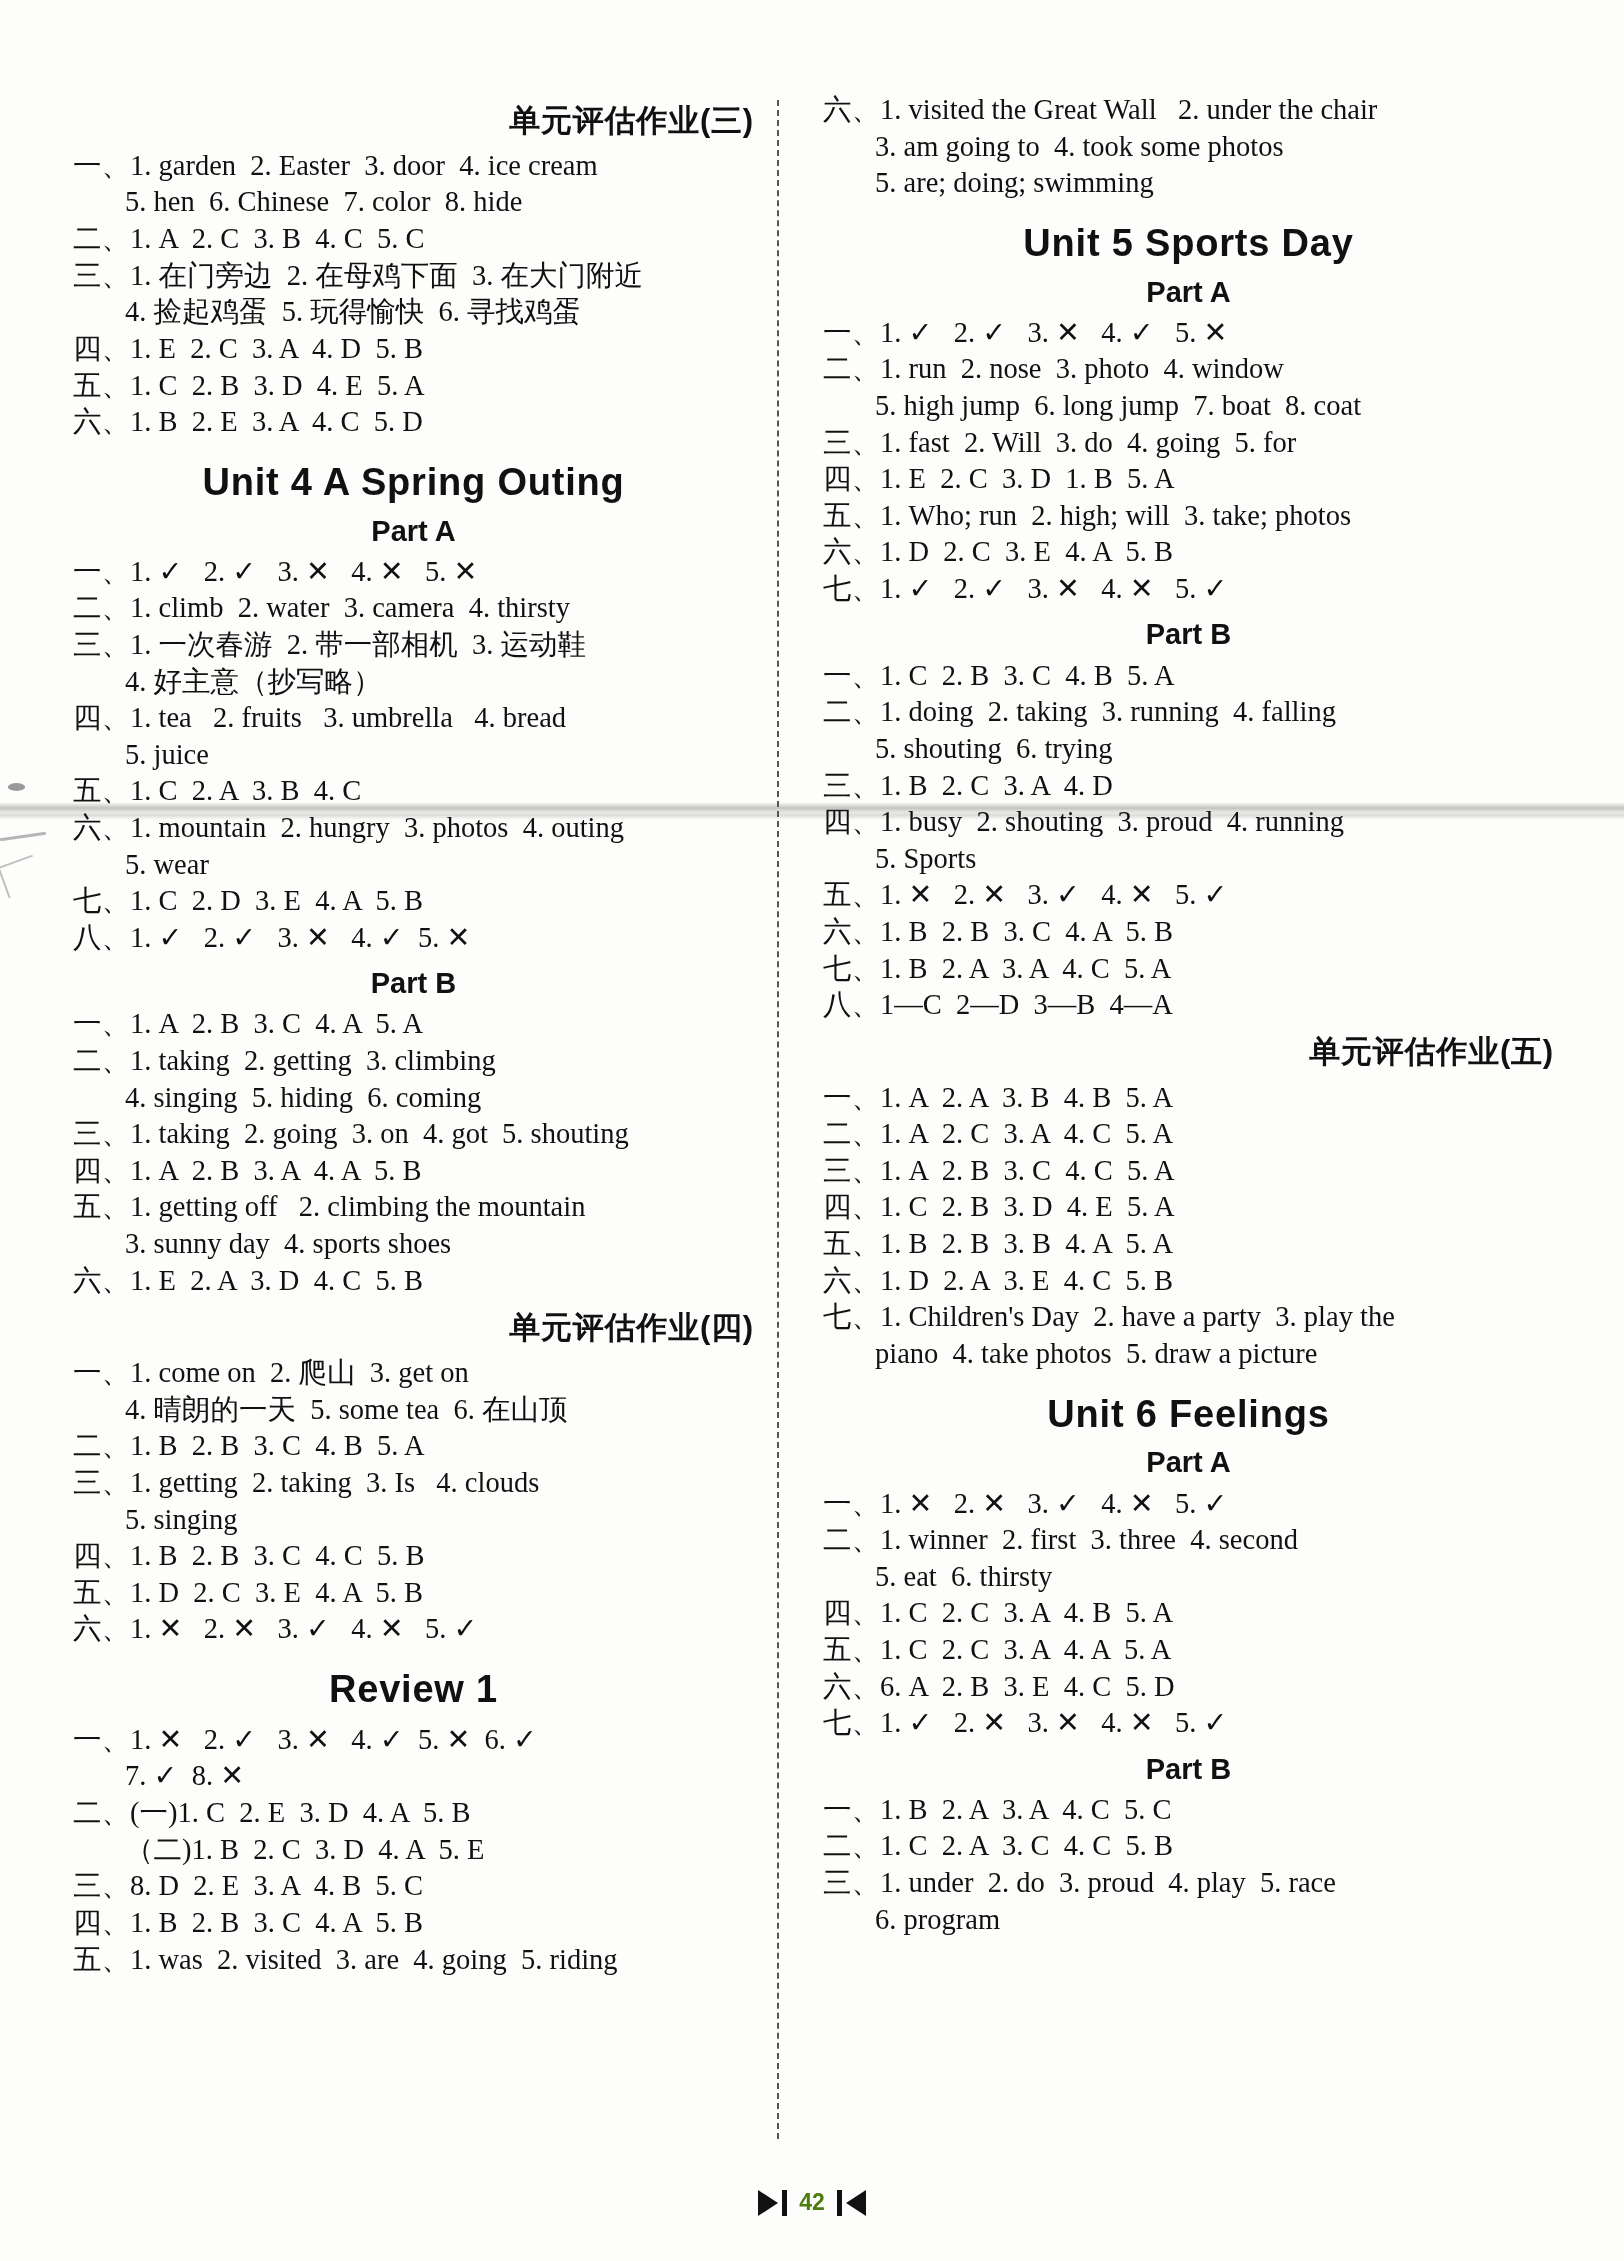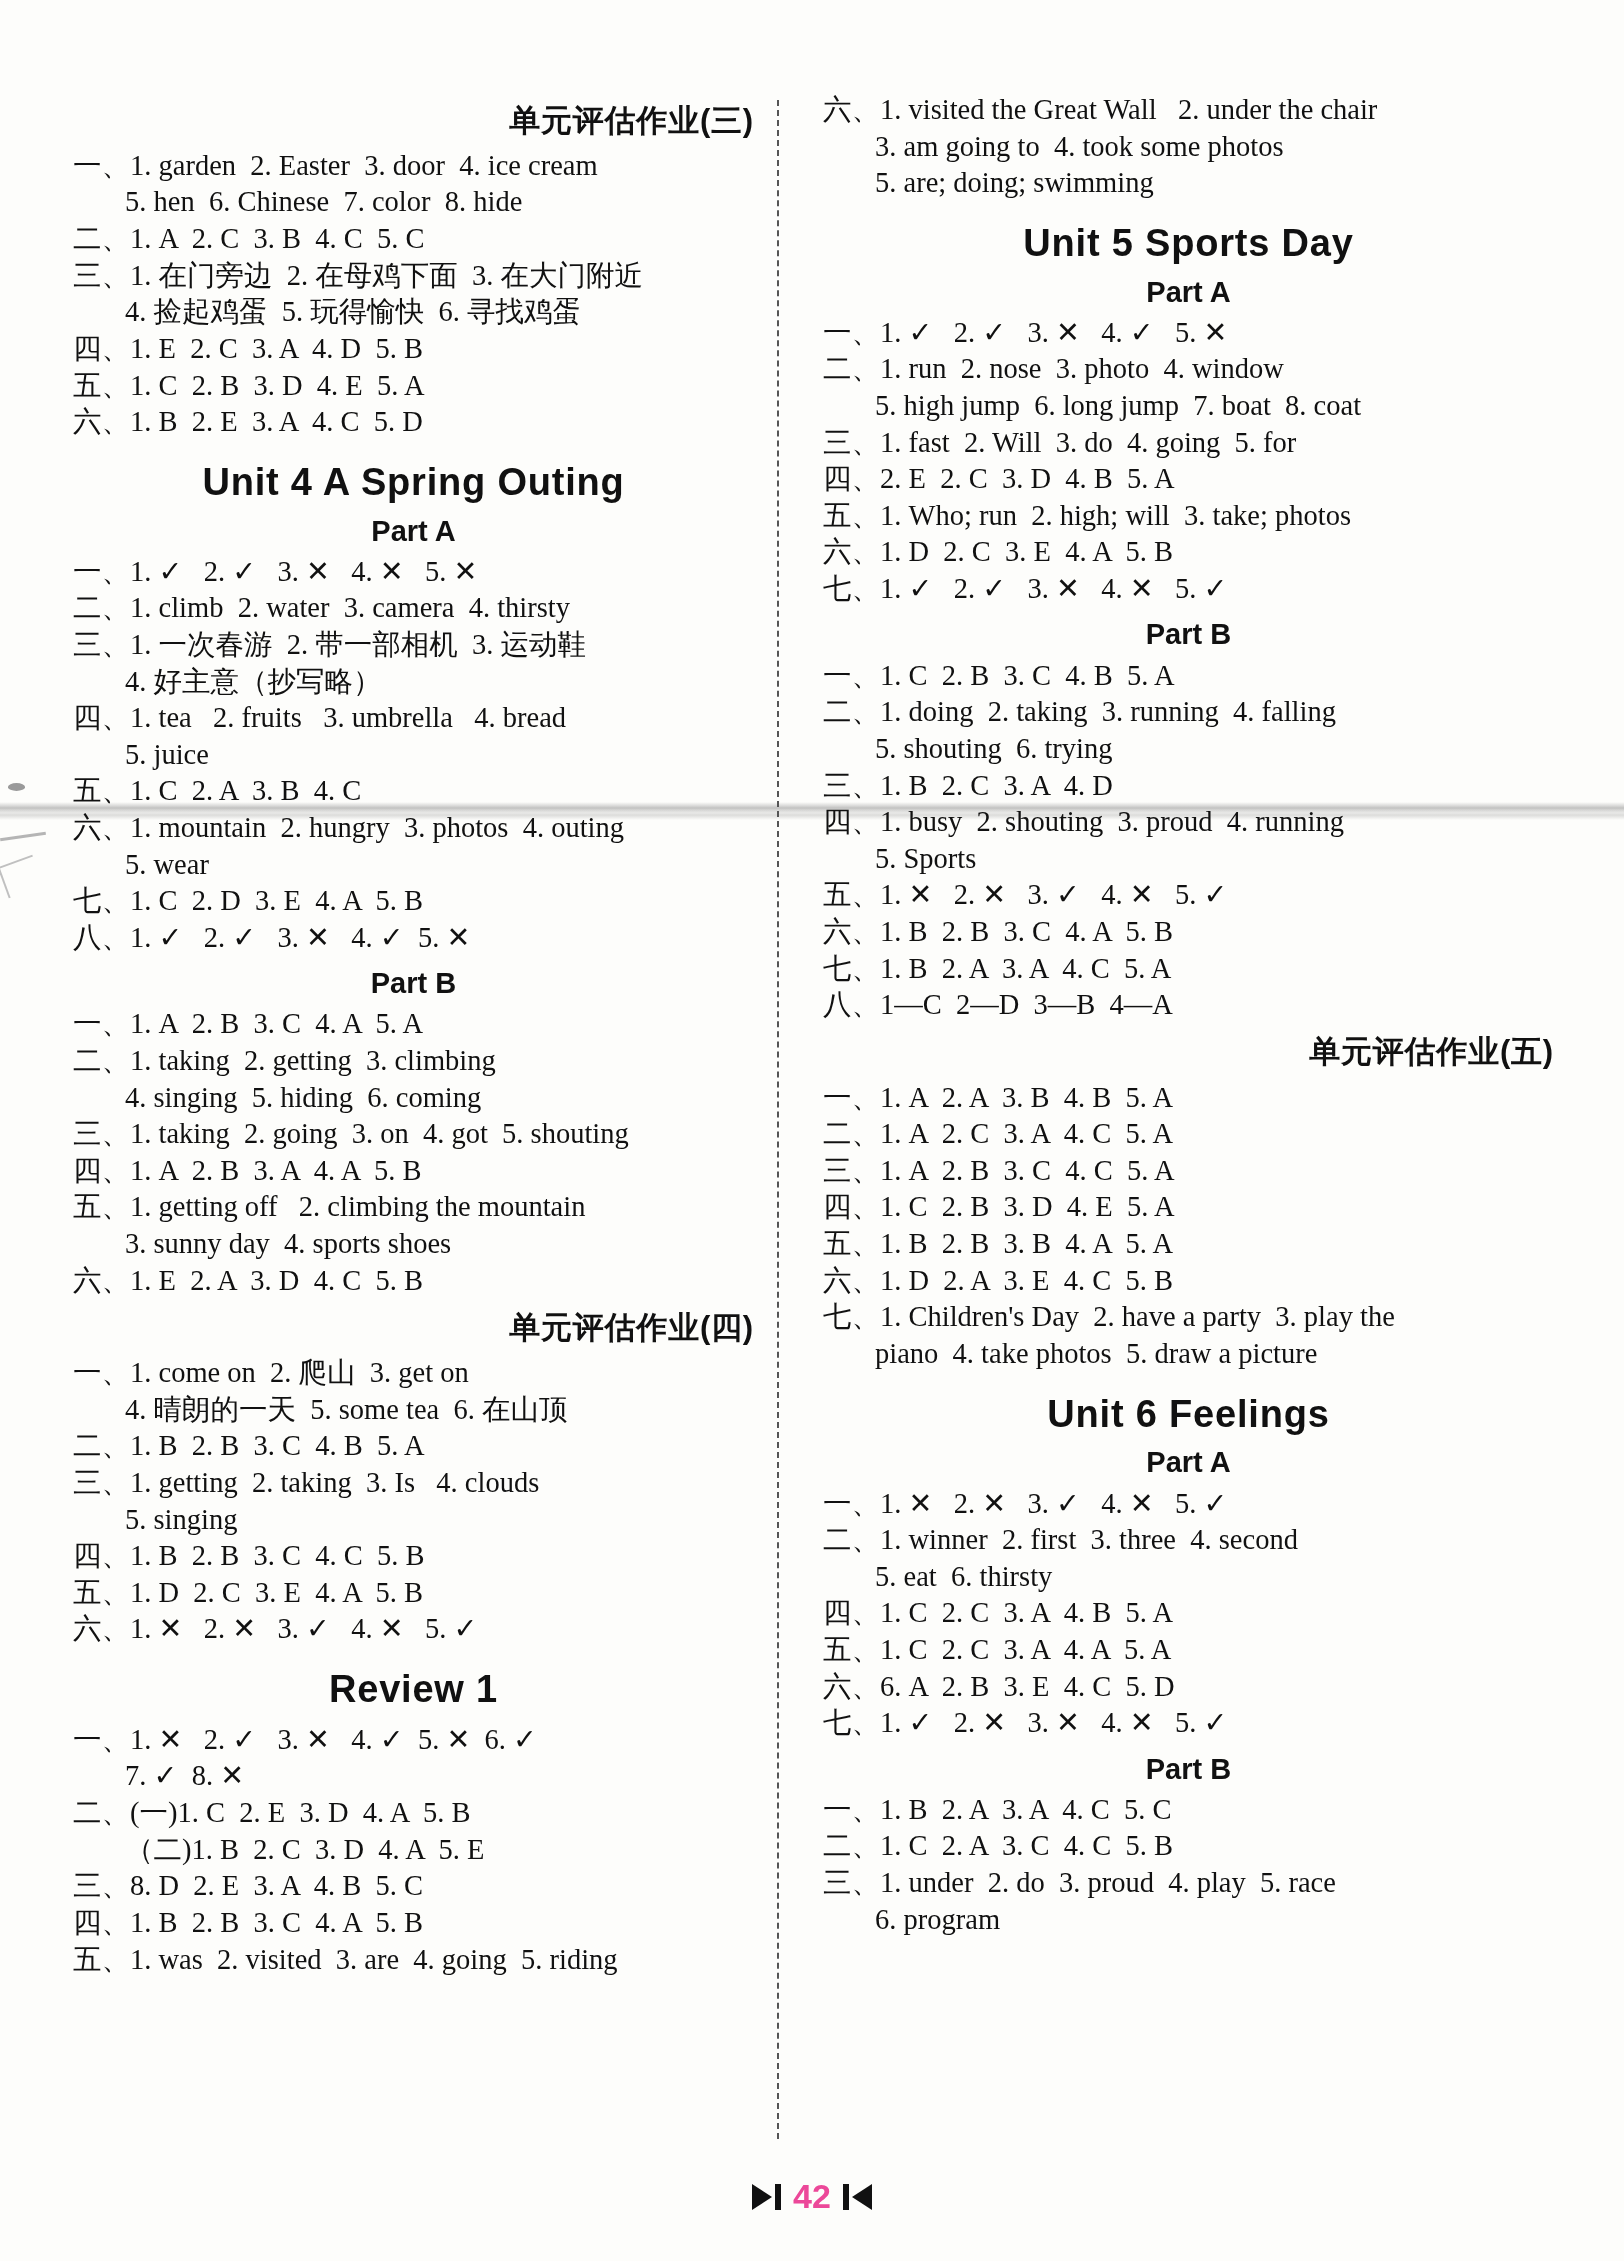--- a/index.html
+++ b/index.html
@@ -103,22 +103,22 @@
     right: 0;
     bottom: 45px;
     display: flex;
     align-items: center;
     justify-content: center;
     gap: 12.3px;
   }
   .footer .pagenum {
     font-family: "Liberation Sans", "DejaVu Sans", sans-serif;
     font-weight: bold;
-    font-size: 34px;
-    color: #ec4899;
+    font-size: 23px;
+    color: #4d7c0f;
   }
   .tri {
     width: 0; height: 0;
     border-top: 13px solid transparent;
     border-bottom: 13px solid transparent;
   }
   .tri.left { border-right: 20px solid #111; }
   .tri.right { border-left: 20px solid #111; }
   .tri-box {
     display: flex; align-items: center; gap: 3.1px;
@@ -204,21 +204,21 @@
   <div class="col col-right" id="col-right">
       <p class="ans-line">六、1. visited the Great Wall   2. under the chair</p>
       <p class="ans-line indent">3. am going to  4. took some photos</p>
       <p class="ans-line indent">5. are; doing; swimming</p>
       <h2 class="unit-title">Unit 5   Sports Day</h2>
       <h3 class="part-title">Part A</h3>
       <p class="ans-line">一、1. ✓   2. ✓   3. ✕   4. ✓   5. ✕</p>
       <p class="ans-line">二、1. run  2. nose  3. photo  4. window</p>
       <p class="ans-line indent">5. high jump  6. long jump  7. boat  8. coat</p>
       <p class="ans-line">三、1. fast  2. Will  3. do  4. going  5. for</p>
-      <p class="ans-line">四、2. E  2. C  3. D  4. B  5. A</p>
+      <p class="ans-line">四、1. E  2. C  3. D  1. B  5. A</p>
       <p class="ans-line">五、1. Who; run  2. high; will  3. take; photos</p>
       <p class="ans-line">六、1. D  2. C  3. E  4. A  5. B</p>
       <p class="ans-line">七、1. ✓   2. ✓   3. ✕   4. ✕   5. ✓</p>
       <h3 class="part-title">Part B</h3>
       <p class="ans-line">一、1. C  2. B  3. C  4. B  5. A</p>
       <p class="ans-line">二、1. doing  2. taking  3. running  4. falling</p>
       <p class="ans-line indent">5. shouting  6. trying</p>
       <p class="ans-line">三、1. B  2. C  3. A  4. D</p>
       <p class="ans-line">四、1. busy  2. shouting  3. proud  4. running</p>
       <p class="ans-line indent">5. Sports</p>

